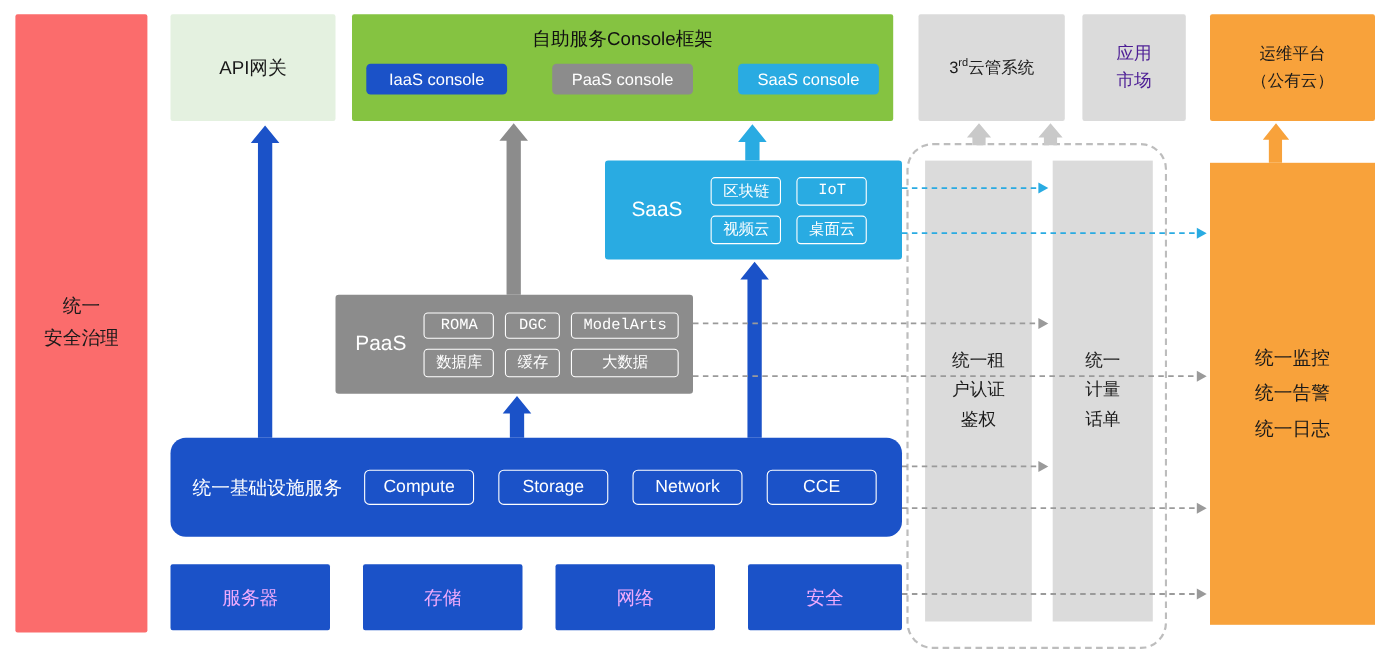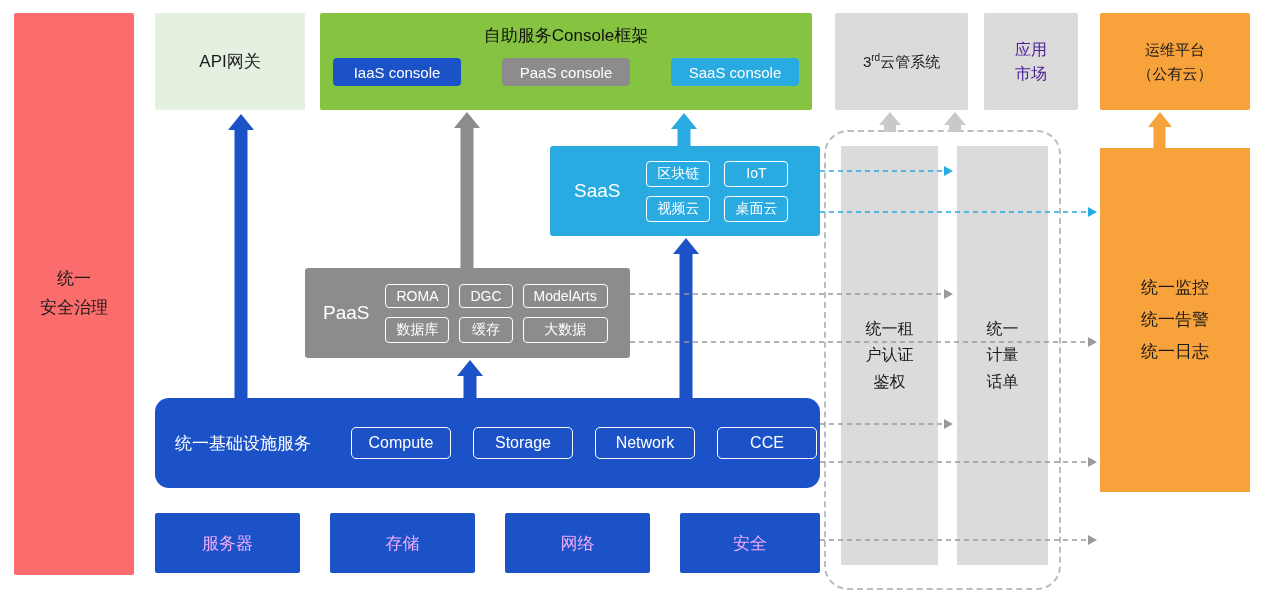--- a/index.html
+++ b/index.html
@@ -19,43 +19,43 @@
   .btn-gray { background:var(--c-gray); }
   .btn-cyan { background:var(--c-cyan); }
 
   .third-cloud { left:835px; top:13px; width:133px; height:97px; background:var(--c-light_gray); color:#1a1a1a; font-size:15px; border-radius:2px; }
   .third-cloud sup { font-size:10px; vertical-align:super; }
   .app-market { left:984px; top:13px; width:94px; height:97px; background:var(--c-light_gray); color:#4c1d95; font-size:16px; line-height:1.5; border-radius:2px; }
   .ops-platform { left:1100px; top:13px; width:150px; height:97px; background:var(--c-orange); color:#1a1a1a; font-size:15px; line-height:1.55; border-radius:2px; }
 
   .layer-box { display:flex; align-items:center; border-radius:3px; }
   .layer-label { color:#fff; font-size:19px; flex:0 0 auto; }
-  .tag-grid { display:grid; gap:9px 14px; }
+  .tag-grid { display:grid; gap:9px 14px;font-family:Liberation Mono, monospace; }
   .tag { border:1.5px solid #fff; border-radius:4px; color:#fff; font-size:14px; padding:3px 10px; text-align:center; white-space:nowrap; }
 
   .saas-box { left:550px; top:146px; width:270px; height:90px; background:var(--c-cyan); padding-left:24px; gap:26px; }
   .saas-grid { grid-template-columns:auto auto; }
   .paas-box { left:305px; top:268px; width:325px; height:90px; background:var(--c-gray); padding-left:18px; gap:16px; }
   .paas-grid { grid-template-columns:auto auto auto; gap:9px 10px; }
 
   .infra-box { left:155px; top:398px; width:665px; height:90px; background:var(--c-blue); padding-left:20px; gap:20px; border-radius:14px; }
   .infra-label { color:#fff; font-size:17px; }
-  .infra-tags { display:flex; gap:22px;margin-left:20px; }
+  .infra-tags { display:flex; gap:22px; }
   .infra-tag { border:1.5px solid #fff; border-radius:5px; color:#fff; font-size:16px; padding:6px 10px; min-width:100px; text-align:center; }
 
   .resource { top:513px; height:60px; background:var(--c-blue); color:#f0abfc; font-size:17px; border-radius:2px; }
   .res-0 { left:155px; width:145px; }
   .res-1 { left:330px; width:145px; }
   .res-2 { left:505px; width:145px; }
   .res-3 { left:680px; width:140px; }
 
   .dashed-container { left:824px; top:130px; width:237px; height:460px; border:2px dashed var(--c-dash_border); border-radius:24px; }
   .auth-bar { left:841px; top:146px; width:97px; height:419px; background:var(--c-light_gray); color:#1a1a1a; font-size:16px; line-height:1.65; }
   .billing-bar { left:957px; top:146px; width:91px; height:419px; background:var(--c-light_gray); color:#1a1a1a; font-size:16px; line-height:1.65; }
-  .monitor-box { left:1100px; top:148px; width:150px; height:344px; background:var(--c-orange); color:#1a1a1a; font-size:17px; line-height:1.9; }
+  .monitor-box { left:1100px; top:148px; width:150px; height:420px; background:var(--c-orange); color:#1a1a1a; font-size:17px; line-height:1.9; }
 
   .connector-layer { position:absolute; left:0; top:0; width:1265px; height:605px; pointer-events:none; z-index:10; }
 </style>
 </head>
 <body>
 
 <div class="canvas">
 
   <div class="abs box security-bar">
     <span>统一

